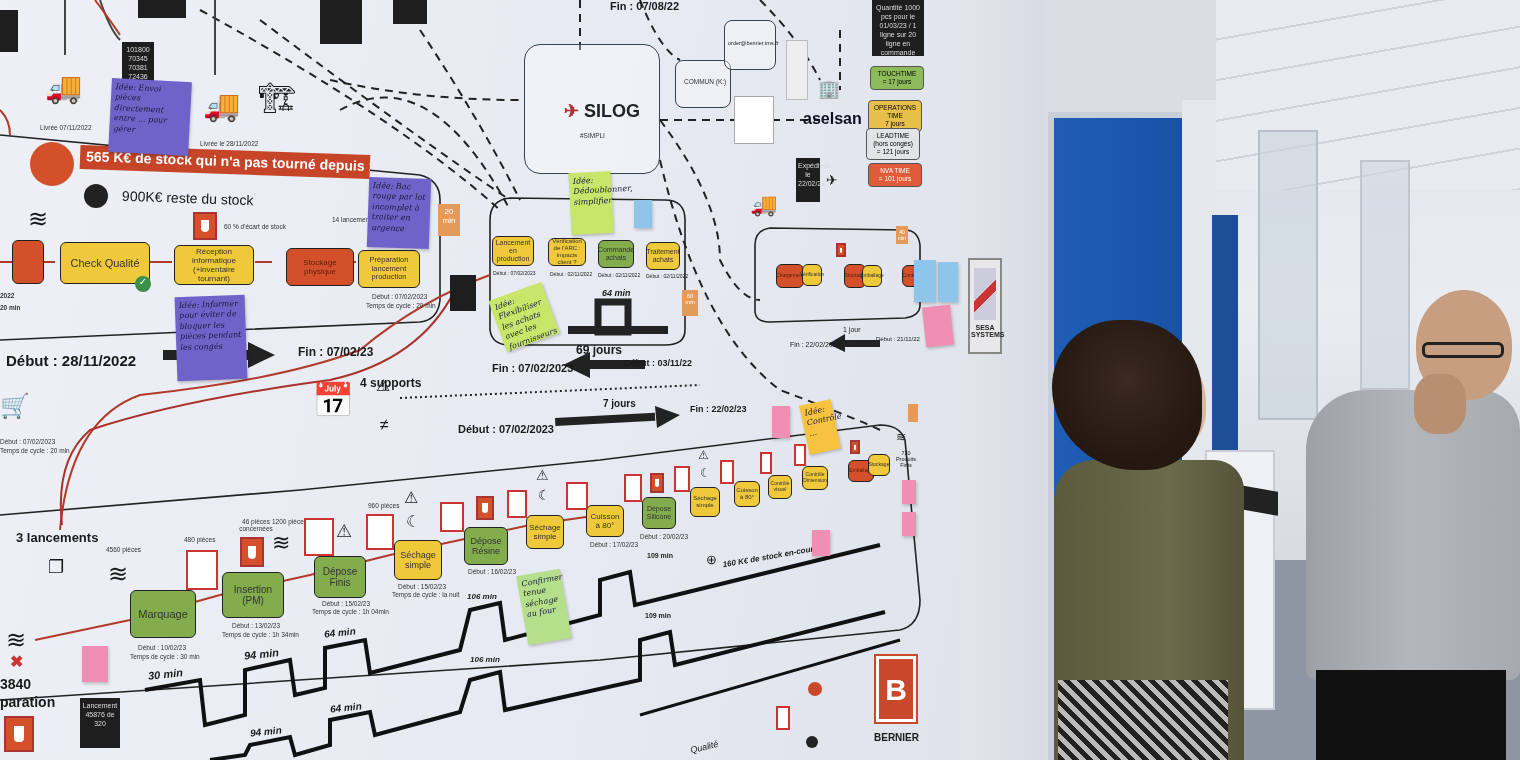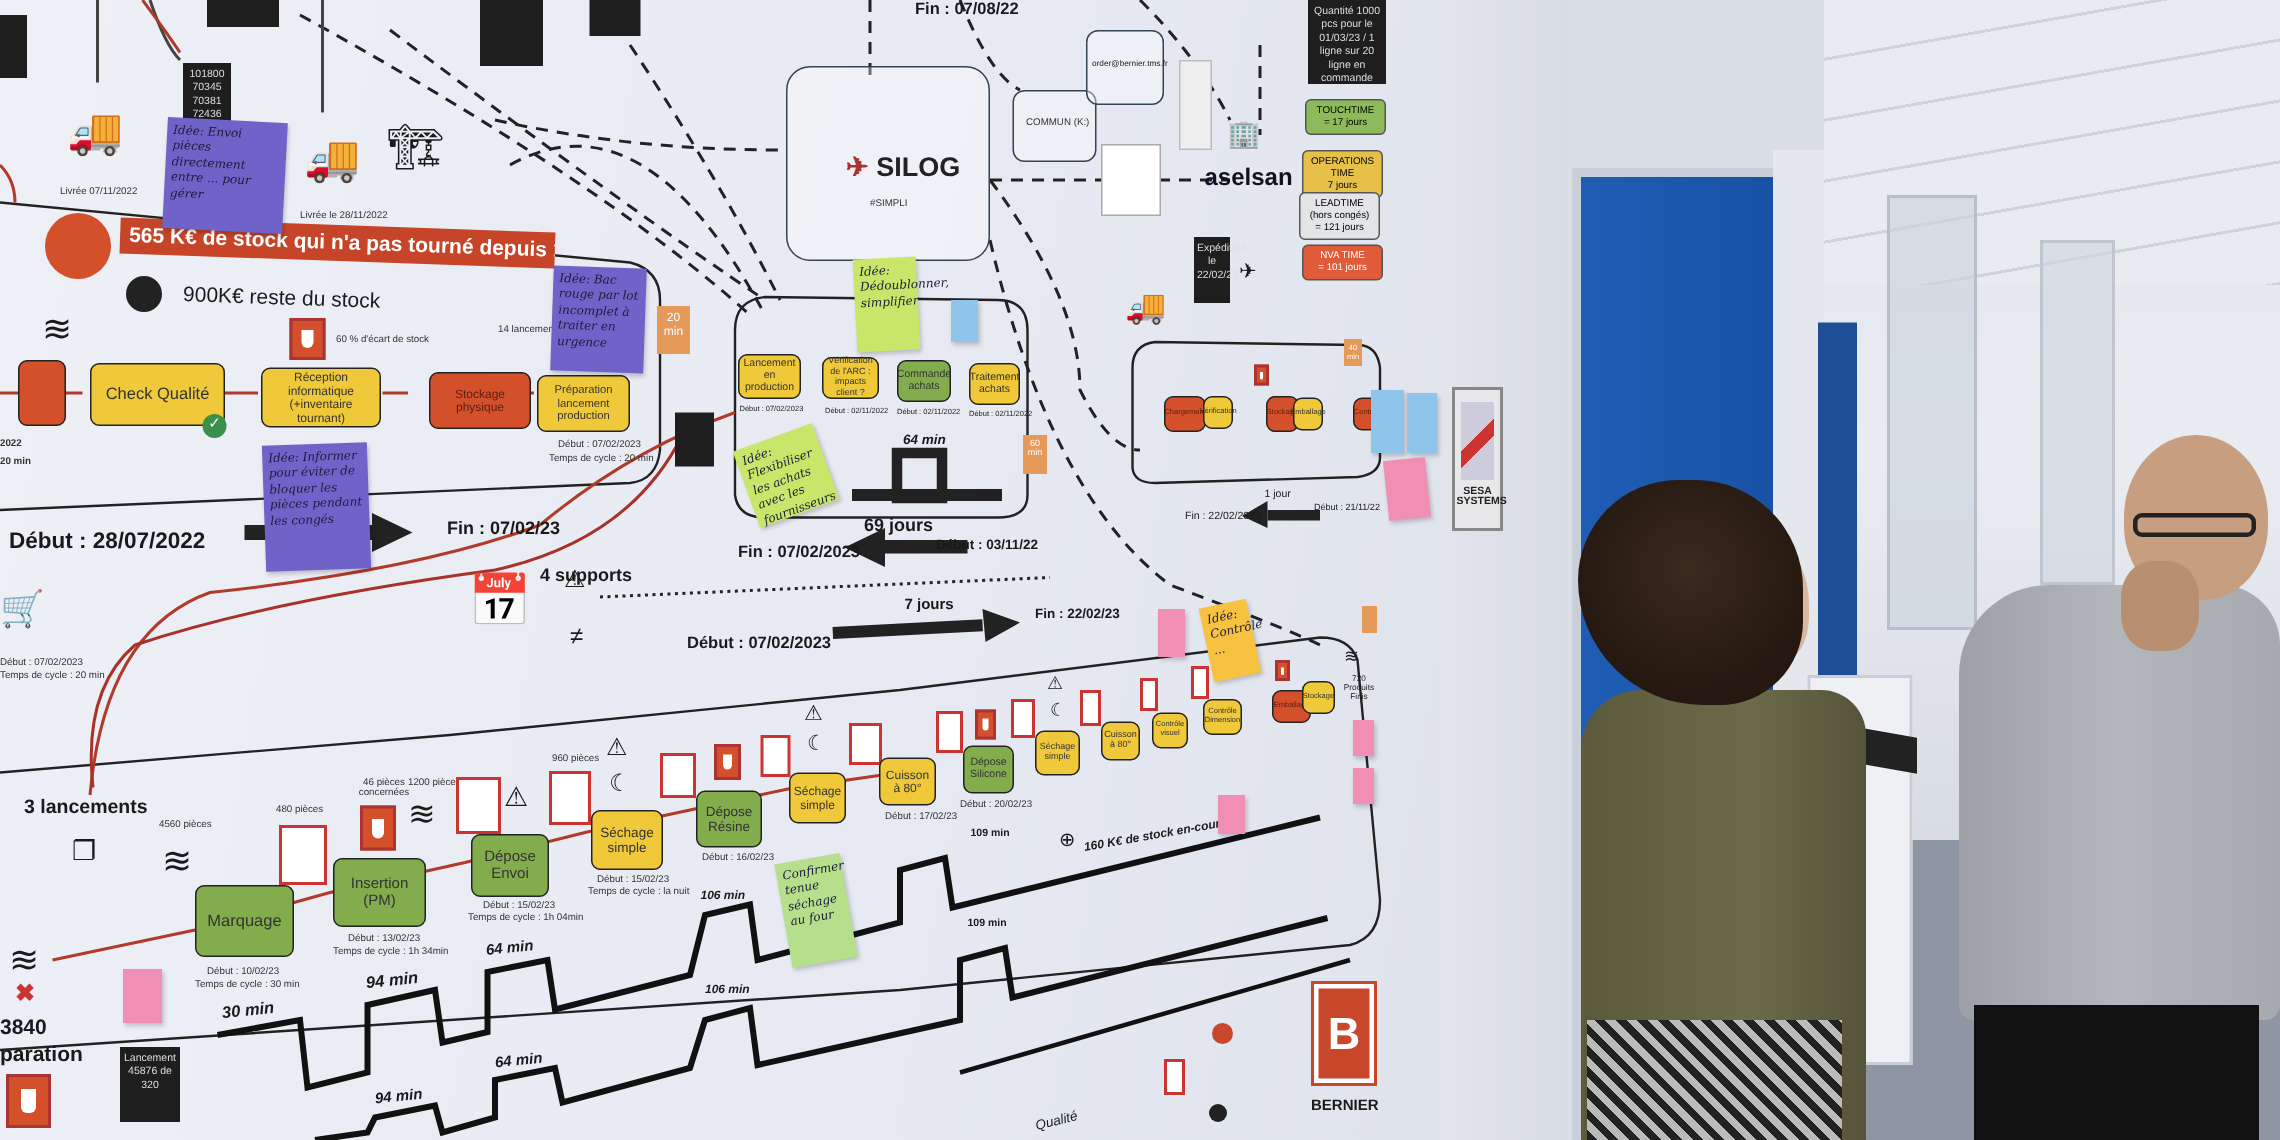--- a/index.html
+++ b/index.html
@@ -167,21 +167,21 @@
     <div class="box yellow" style="left:174px;top:245px;width:80px;height:40px;font-size:8px;">Réception informatique (+inventaire tournant)</div>
     <div class="box red" style="left:274px;top:248px;width:68px;height:38px;font-size:8px;">Stockage physique</div>
     <div class="box yellow" style="left:358px;top:250px;width:62px;height:38px;font-size:7.5px;">Préparation lancement production</div>
     <div class="lbl small" style="left:372px;top:293px;">Début : 07/02/2023</div>
     <div class="lbl small" style="left:366px;top:302px;">Temps de cycle : 20 min</div>
     <div class="lbl small" style="left:0;top:292px;font-weight:bold;">2022</div>
     <div class="lbl small" style="left:0;top:304px;font-weight:bold;">20 min</div>
     <div class="orange-tag" style="left:438px;top:204px;width:22px;height:32px;">20 min</div>
     <div class="black-tag" style="left:450px;top:275px;width:26px;height:36px;"></div>
 
-    <div class="lbl" style="left:6px;top:352px;font-size:15px;font-weight:bold;">Début : 28/07/2022</div>
+    <div class="lbl" style="left:6px;top:352px;font-size:15px;font-weight:bold;">Début : 28/11/2022</div>
     <div class="lbl" style="left:298px;top:345px;font-size:12px;font-weight:bold;">Fin : 07/02/23</div>
     <div class="lbl" style="left:0;top:392px;font-size:24px;">🛒</div>
     <div class="lbl small" style="left:0;top:438px;">Début : 07/02/2023</div>
     <div class="lbl small" style="left:0;top:447px;">Temps de cycle : 20 min</div>
 
     <div class="lbl" style="left:312px;top:380px;font-size:34px;">📅</div>
     <div class="lbl" style="left:376px;top:376px;font-size:16px;">⚠</div>
     <div class="lbl" style="left:360px;top:376px;font-size:12px;font-weight:bold;">4 supports</div>
     <div class="lbl" style="left:380px;top:416px;font-size:16px;">≠</div>
 
@@ -268,21 +268,21 @@
     <div class="box green" style="left:222px;top:572px;width:62px;height:46px;font-size:10px;">Insertion (PM)</div>
     <div class="lbl small" style="left:232px;top:622px;">Début : 13/02/23</div>
     <div class="lbl small" style="left:222px;top:631px;">Temps de cycle : 1h 34min</div>
     <div class="red-icon" style="left:240px;top:537px;width:24px;height:30px;"></div>
     <div class="lbl small" style="left:236px;top:518px;width:40px;white-space:normal;text-align:center;">46 pièces concernées</div>
 
     <div class="lbl small" style="left:272px;top:518px;">1200 pièces</div>
     <div class="lbl" style="left:272px;top:530px;font-size:22px;">≋</div>
     <div class="red-icon" style="left:304px;top:518px;width:30px;height:38px;background:#fff;border-color:#c33;"></div>
     <div class="lbl" style="left:336px;top:520px;font-size:18px;">⚠</div>
-    <div class="box green" style="left:314px;top:556px;width:52px;height:42px;font-size:10px;">Dépose Envoi</div>
+    <div class="box green" style="left:314px;top:556px;width:52px;height:42px;font-size:10px;">Dépose Finis</div>
     <div class="lbl small" style="left:322px;top:600px;">Début : 15/02/23</div>
     <div class="lbl small" style="left:312px;top:608px;">Temps de cycle : 1h 04min</div>
 
     <div class="lbl small" style="left:368px;top:502px;">960 pièces</div>
     <div class="red-icon" style="left:366px;top:514px;width:28px;height:36px;background:#fff;border-color:#c33;"></div>
     <div class="lbl" style="left:404px;top:488px;font-size:16px;">⚠</div>
     <div class="lbl" style="left:406px;top:512px;font-size:16px;">☾</div>
     <div class="box yellow" style="left:394px;top:540px;width:48px;height:40px;font-size:9px;">Séchage simple</div>
     <div class="lbl small" style="left:398px;top:583px;">Début : 15/02/23</div>
     <div class="lbl small" style="left:392px;top:591px;">Temps de cycle : la nuit</div>

